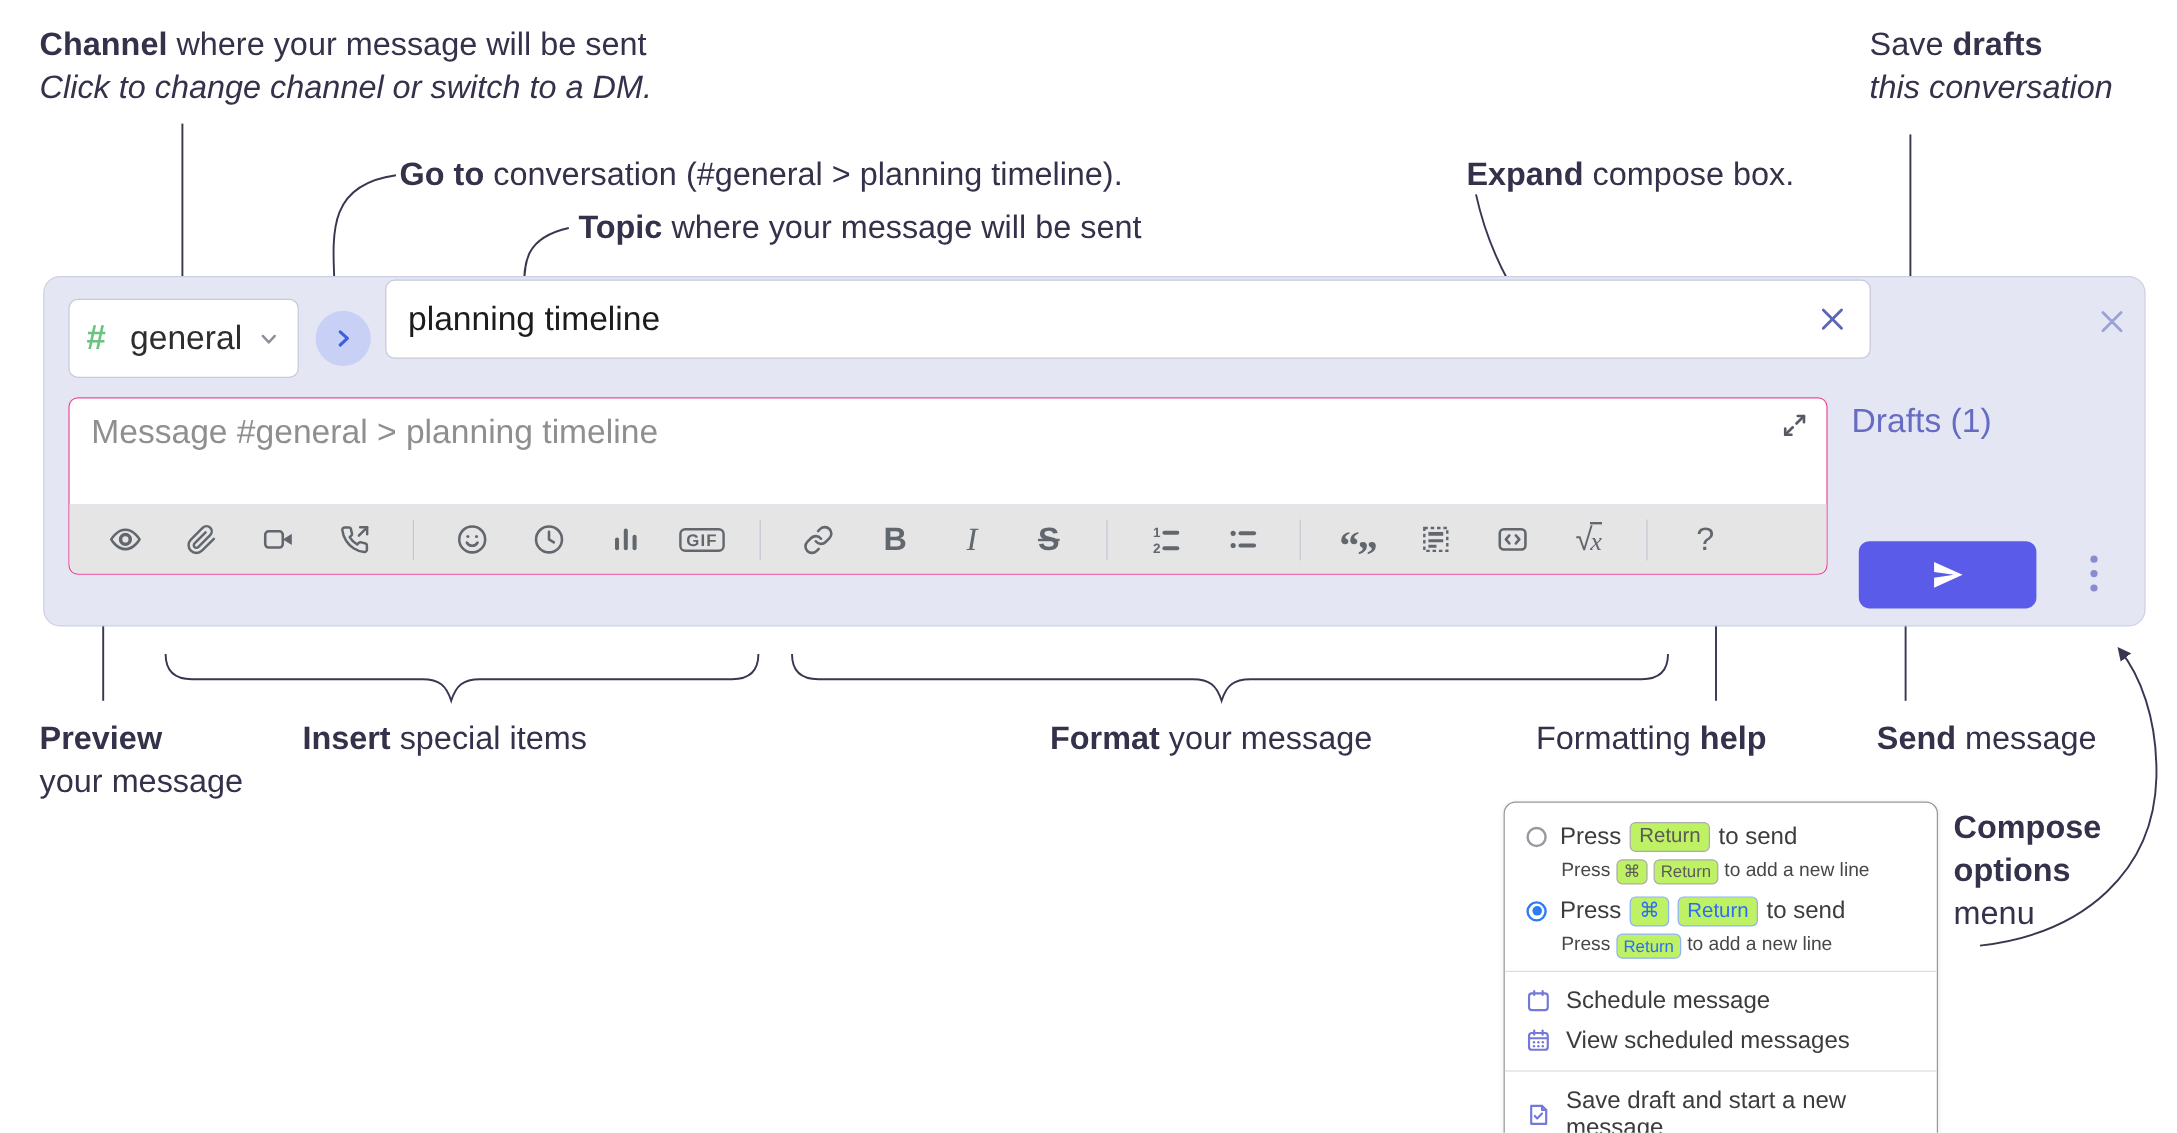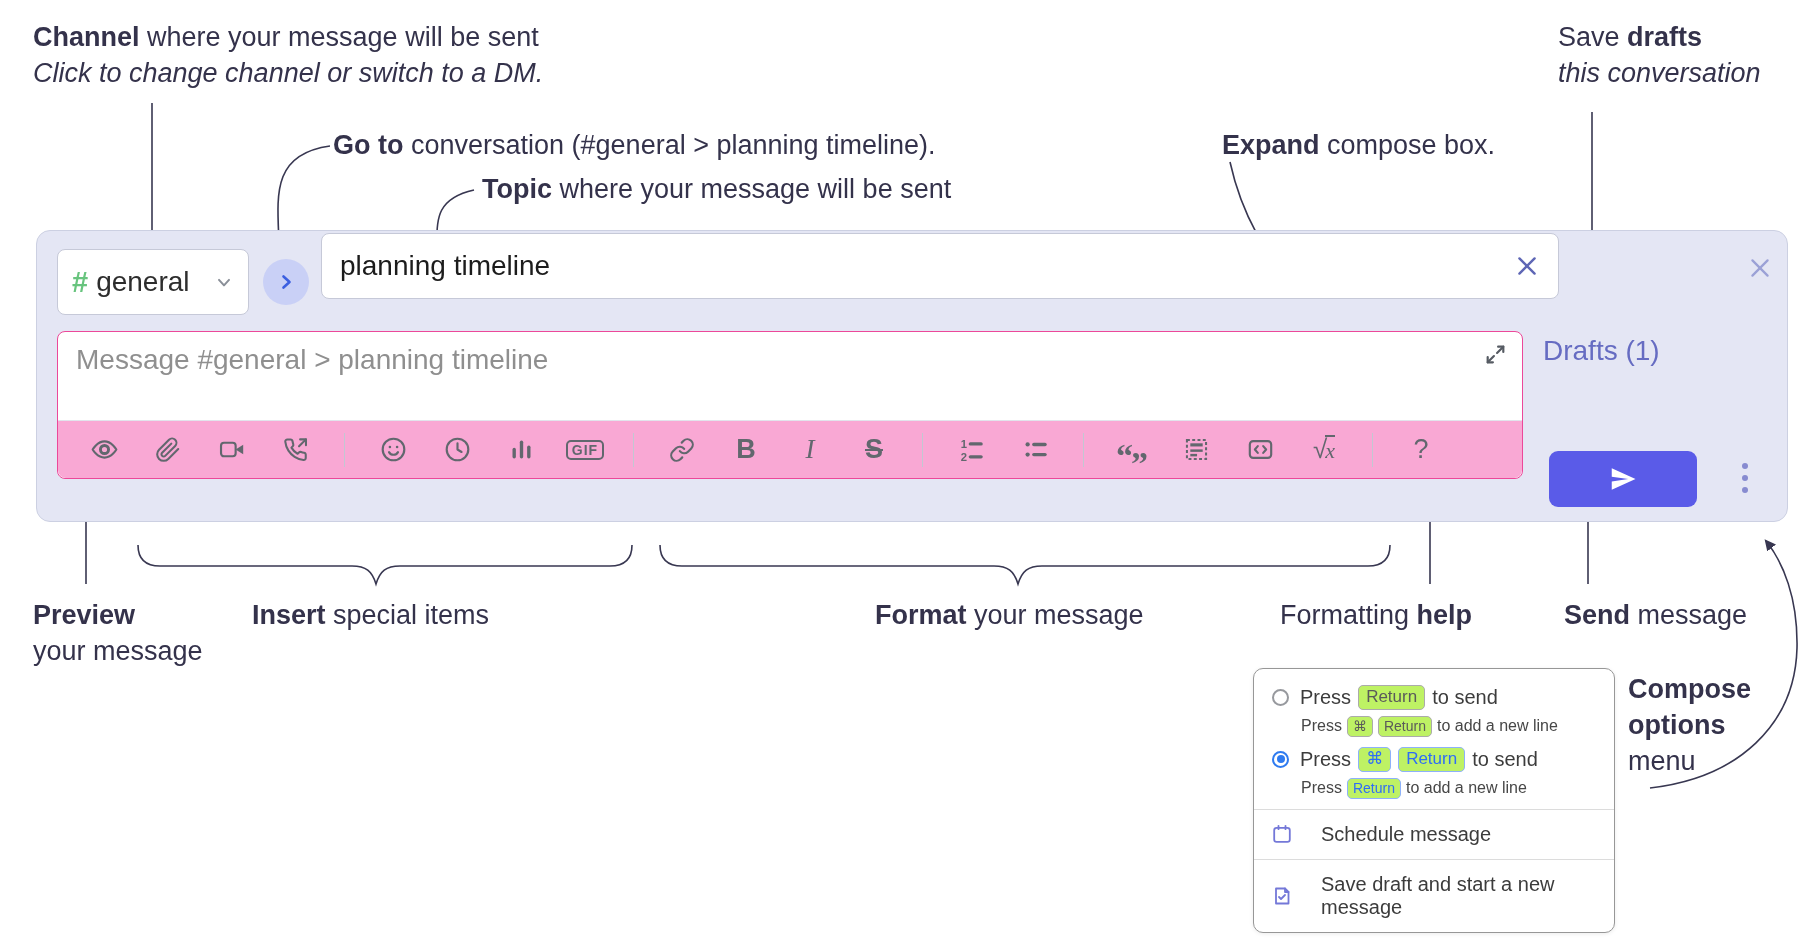--- a/index.html
+++ b/index.html
@@ -12,30 +12,30 @@
   .note .it{font-style:italic;}
 
   
   #wires{position:absolute;left:0;top:0;pointer-events:none;}
 
   
   .compose{position:absolute;left:36px;top:230px;width:1752px;height:292px;background:#e4e6f4;border:1px solid #ccd0e2;border-radius:14px;box-sizing:border-box;}
   .field{position:absolute;background:#ffffff;border:1px solid #c6c9d8;border-radius:8px;box-sizing:border-box;display:flex;align-items:center;}
   .channel-select{left:20px;top:18px;width:192px;height:66px;padding:0 14px;cursor:pointer;}
   .hash{color:#68c47e;font-weight:700;font-size:29px;margin-right:8px;}
-  .ch-label{color:#2d2d2d;font-size:28px;flex:1;}
+  .ch-label{color:#2d2d2d;font-size:28px;flex:1;text-align:center;}
   .goto-btn{position:absolute;left:226px;top:28px;width:46px;height:46px;border-radius:50%;background:#c9d0f6;border:none;display:flex;align-items:center;justify-content:center;cursor:pointer;padding:0;}
   .topic-input{left:284px;top:2px;width:1238px;height:66px;padding:0 18px;}
   .topic-text{color:#1c1c1c;font-size:28px;flex:1;}
   .xbtn{cursor:pointer;}
   .compose-close{position:absolute;left:1706px;top:20px;width:34px;height:34px;display:flex;align-items:center;justify-content:center;cursor:pointer;}
   .msg-area{position:absolute;left:20px;top:100px;width:1466px;height:148px;background:#ffffff;border:1px solid #ec4899;border-radius:8px;box-sizing:border-box;}
   .placeholder{position:absolute;left:18px;top:12px;color:#8f8f8f;font-size:28px;}
   .expand-btn{position:absolute;right:14px;top:10px;cursor:pointer;}
-  .toolbar{position:absolute;left:0;bottom:0;width:100%;height:58px;background:#f9a8d4;border-top:1px solid #e2e4ec;border-radius:0 0 8px 8px;box-sizing:border-box;display:flex;align-items:center;padding:0 14px;}
+  .toolbar{position:absolute;left:0;bottom:0;width:100%;height:58px;background:#e5e5e5;border-top:1px solid #e2e4ec;border-radius:0 0 8px 8px;box-sizing:border-box;display:flex;align-items:center;padding:0 14px;}
   .tbtn{width:64px;height:46px;display:flex;align-items:center;justify-content:center;cursor:pointer;color:#62676e;}
   .tdiv{width:1px;height:34px;background:#c3c7d2;margin:0 16px;}
   .glyph{font-size:27px;color:#62676e;}
   .glyph-b{font-weight:700;}
   .glyph-i{font-style:italic;font-family:"Liberation Serif","DejaVu Serif",serif;}
   .glyph-s{text-decoration:line-through;font-weight:600;}
   .gifbox{border:2px solid #62676e;border-radius:5px;padding:0 4px;font-size:14px;font-weight:700;letter-spacing:1px;color:#62676e;}
   .quote-wrap{font-family:"Liberation Serif","DejaVu Serif",serif;font-weight:700;font-size:34px;color:#62676e;line-height:0;}
   .q-open{position:relative;top:6px;}
   .q-close{position:relative;top:14px;margin-left:-2px;}
@@ -50,21 +50,21 @@
   .opt{display:flex;align-items:center;gap:11px;font-size:20px;margin-top:2px;cursor:pointer;}
   .optsub{font-size:16px;color:#474747;margin:6px 0 10px 29px;display:flex;align-items:center;gap:5px;}
   .radio{width:17px;height:17px;border-radius:50%;border:2px solid #97999e;box-sizing:border-box;flex:none;background:#fff;}
   .radio.sel{border-color:#2f7bf0;position:relative;}
   .radio.sel::after{content:"";position:absolute;left:2.5px;top:2.5px;width:8px;height:8px;border-radius:50%;background:#2f7bf0;}
   kbd{font-family:"Liberation Sans","DejaVu Sans",sans-serif;background:#bef264;border:1.5px solid #ababab;border-radius:5px;padding:0 7px;color:#5a5a5a;font-size:17px;line-height:1.35;display:inline-block;}
   .optsub kbd{font-size:14px;padding:0 5px;border-width:1px;}
   kbd.blue{border-color:#8db1fb;color:#2e6df6;}
   .mline{display:flex;align-items:center;gap:7px;}
   .mdiv{border-top:1px solid #dcdcdc;margin:8px -18px;}
-  .mi{display:flex;align-items:center;gap:29px;font-size:20px;padding:5px 0;cursor:pointer;}
+  .mi{display:flex;align-items:center;gap:13px;font-size:20px;padding:5px 0;cursor:pointer;}
   .mi svg{flex:none;}
 </style>
 </head>
 <body>
 
 <svg id="wires" width="1814" height="944">
   <defs>
     <marker id="ah" viewBox="0 0 10 10" refX="8" refY="5" markerWidth="7" markerHeight="7" orient="auto-start-reverse">
       <path d="M0,0 L10,5 L0,10 z" fill="#383751"></path>
     </marker>
@@ -345,20 +345,37 @@
   </div>
   <div class="mdiv"></div>
   <div class="mi">
     <svg width="20" height="20" viewBox="0 0 20 20" fill="none" stroke="#7478d8" stroke-width="1.8" stroke-linecap="round">
         <rect x="2.2" y="3.8" width="15.6" height="14" rx="2.4"></rect>
         <line x1="6.5" y1="1.8" x2="6.5" y2="5.2"></line>
         <line x1="13.5" y1="1.8" x2="13.5" y2="5.2"></line>
       </svg>
     <span>Schedule message</span>
   </div>
+  <div class="mi">
+    <svg width="20" height="20" viewBox="0 0 20 20" fill="none" stroke="#7478d8" stroke-width="1.8" stroke-linecap="round">
+        <rect x="2.2" y="3.8" width="15.6" height="14" rx="2.4"></rect>
+        <line x1="6.5" y1="1.8" x2="6.5" y2="5.2"></line>
+        <line x1="13.5" y1="1.8" x2="13.5" y2="5.2"></line>
+        <line x1="2.5" y1="8.2" x2="17.5" y2="8.2"></line>
+        <g fill="#7478d8" stroke="none">
+          <circle cx="6.3" cy="11.5" r="1"></circle>
+          <circle cx="10" cy="11.5" r="1"></circle>
+          <circle cx="13.7" cy="11.5" r="1"></circle>
+          <circle cx="6.3" cy="14.8" r="1"></circle>
+          <circle cx="10" cy="14.8" r="1"></circle>
+          <circle cx="13.7" cy="14.8" r="1"></circle>
+        </g>
+      </svg>
+    <span>View scheduled messages</span>
+  </div>
   <div class="mdiv"></div>
   <div class="mi">
     <svg width="20" height="20" viewBox="0 0 20 20" fill="none" stroke="#7478d8" stroke-width="1.8" stroke-linecap="round" stroke-linejoin="round">
         <path d="M4 2.5h9l3.5 3.5v11.5h-12.5z"></path>
         <path d="M13 2.5v3.5h3.5"></path>
         <polyline points="7 11 9 13 13 9"></polyline>
       </svg>
     <span>Save draft and start a new message</span>
   </div>
 </div>

